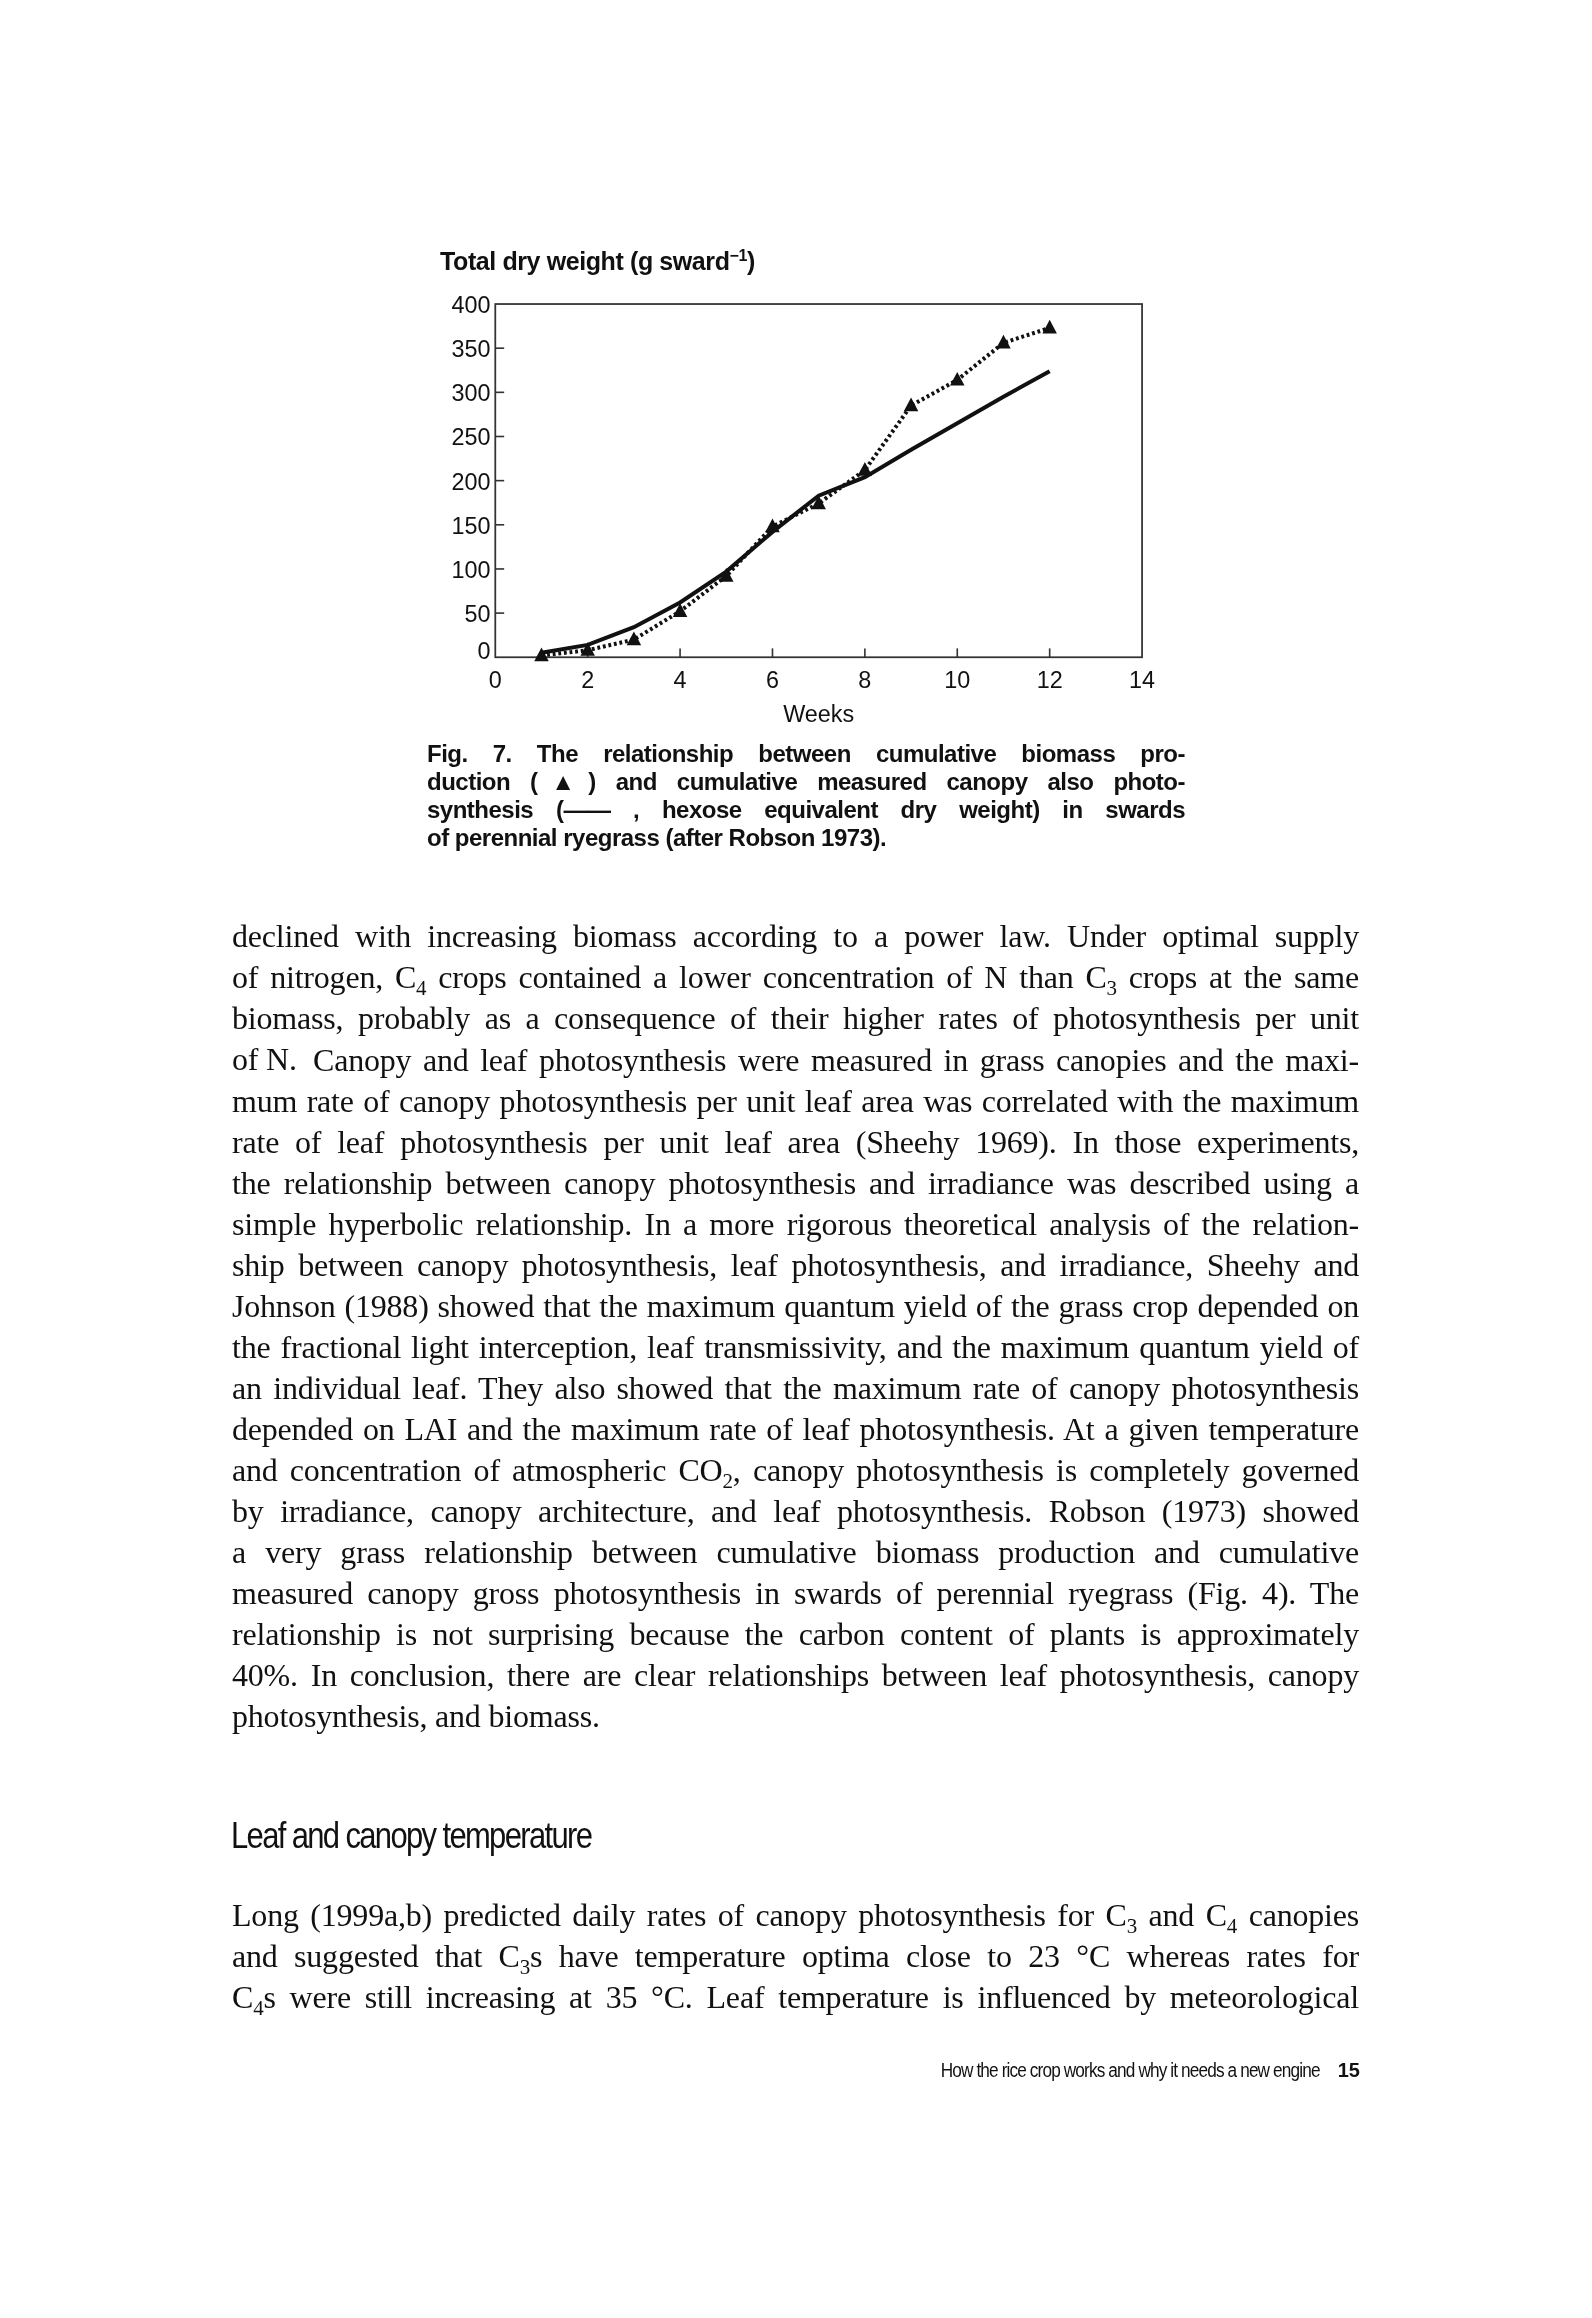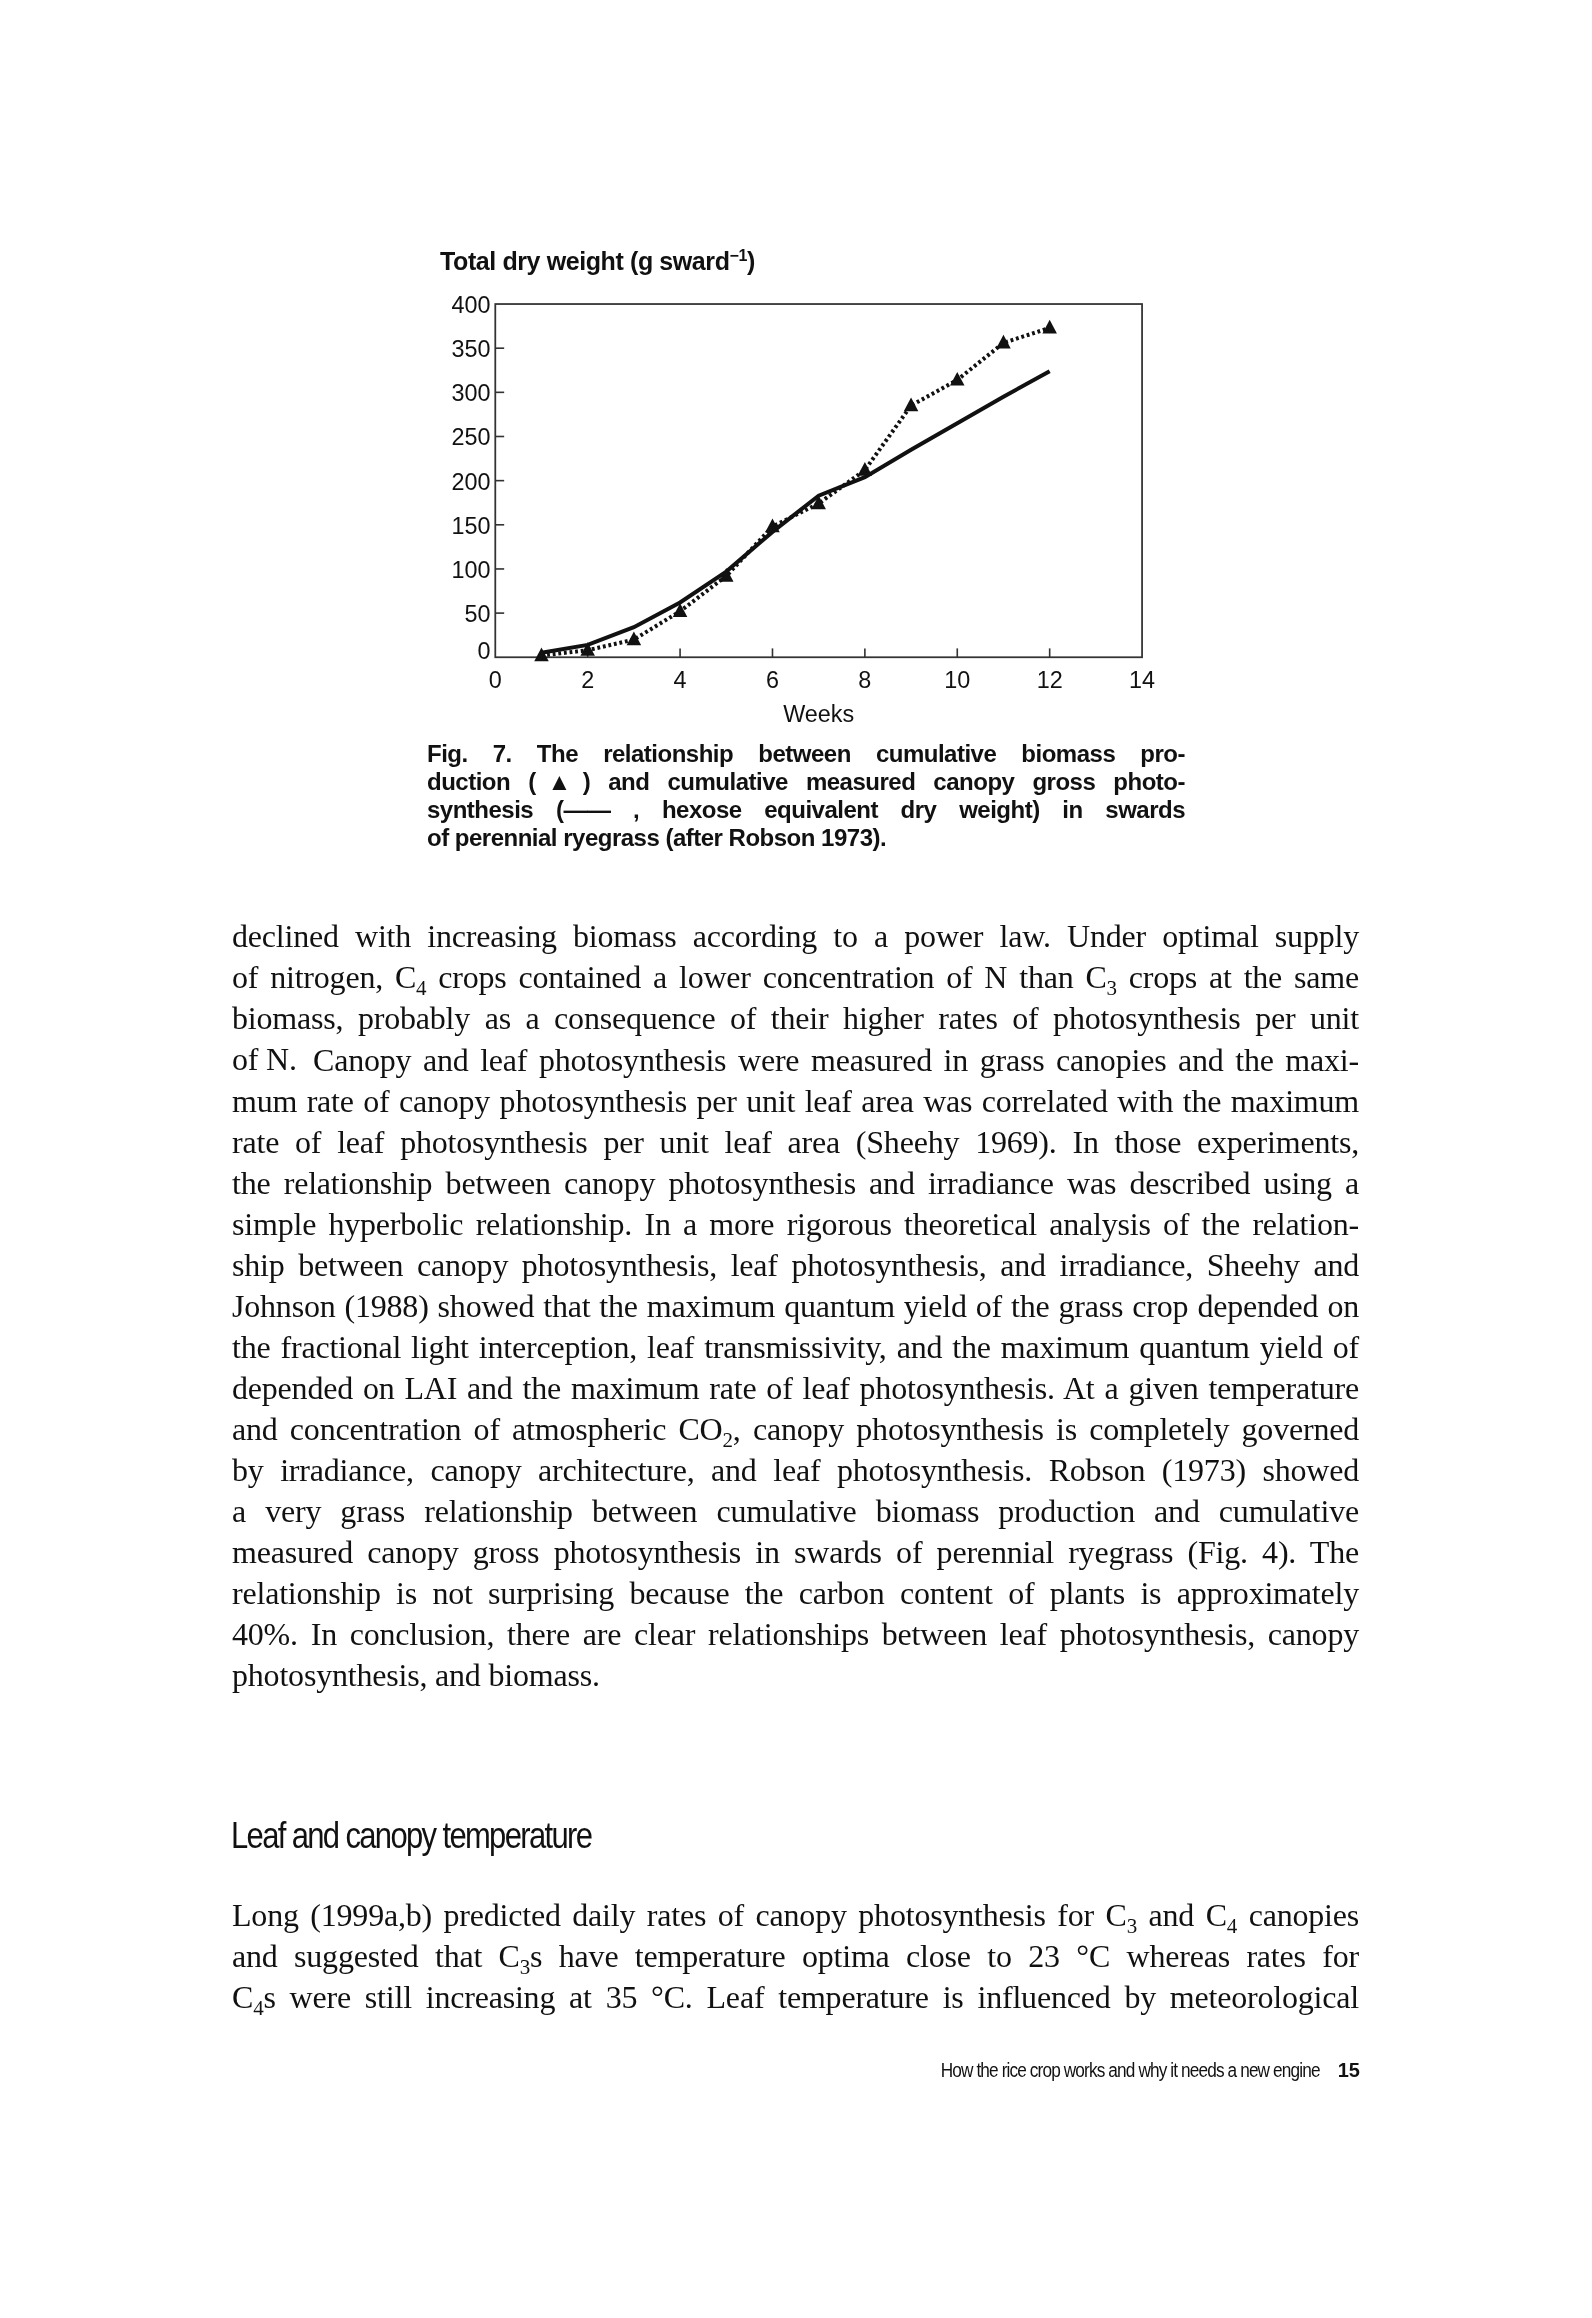--- a/index.html
+++ b/index.html
@@ -103,40 +103,41 @@
       <polygon points="1129.5714285714284,492.925 1120.5714285714284,509.925 1138.5714285714284,509.925" fill="#111"></polygon>
       <polygon points="1186.857142857143,461.16999999999996 1177.857142857143,478.16999999999996 1195.857142857143,478.16999999999996" fill="#111"></polygon>
       <polygon points="1244.142857142857,415.18 1235.142857142857,432.18 1253.142857142857,432.18" fill="#111"></polygon>
       <polygon points="1301.4285714285716,396.565 1292.4285714285716,413.565 1310.4285714285716,413.565" fill="#111"></polygon>
     </g>
   <text id="x-axis-title" class="tick-label" x="1015" y="895" text-anchor="middle">Weeks</text>
 </svg>
 
 <div class="abs caption">
   <span class="line">Fig. 7. The relationship between cumulative biomass pro-</span>
-  <span class="line">duction (▲) and cumulative measured canopy gross photo-</span>
+  <span class="line">duction (▲) and cumulative measured canopy also photo-</span>
   <span class="line">synthesis (—— , hexose equivalent dry weight) in swards</span>
   <span class="line last">of perennial ryegrass (after Robson 1973).</span>
 </div>
 
 <div id="para1" class="abs body-text">
     <span class="line">declined with increasing biomass according to a power law. Under optimal supply</span>
     <span class="line">of nitrogen, C<sub>4</sub> crops contained a lower concentration of N than C<sub>3</sub> crops at the same</span>
     <span class="line">biomass, probably as a consequence of their higher rates of photosynthesis per unit</span>
     <span class="line last">of N.</span>
   </div>
 <div id="para2" class="abs body-text">
     <span class="line indent">Canopy and leaf photosynthesis were measured in grass canopies and the maxi-</span>
     <span class="line">mum rate of canopy photosynthesis per unit leaf area was correlated with the maximum</span>
     <span class="line">rate of leaf photosynthesis per unit leaf area (Sheehy 1969). In those experiments,</span>
     <span class="line">the relationship between canopy photosynthesis and irradiance was described using a</span>
     <span class="line">simple hyperbolic relationship. In a more rigorous theoretical analysis of the relation-</span>
     <span class="line">ship between canopy photosynthesis, leaf photosynthesis, and irradiance, Sheehy and</span>
     <span class="line">Johnson (1988) showed that the maximum quantum yield of the grass crop depended on</span>
     <span class="line">the fractional light interception, leaf transmissivity, and the maximum quantum yield of</span>
+    <span class="line">an individual leaf. They also showed that the maximum rate of canopy photosynthesis</span>
     <span class="line">depended on LAI and the maximum rate of leaf photosynthesis. At a given temperature</span>
     <span class="line">and concentration of atmospheric CO<sub>2</sub>, canopy photosynthesis is completely governed</span>
     <span class="line">by irradiance, canopy architecture, and leaf photosynthesis. Robson (1973) showed</span>
     <span class="line">a very grass relationship between cumulative biomass production and cumulative</span>
     <span class="line">measured canopy gross photosynthesis in swards of perennial ryegrass (Fig. 4). The</span>
     <span class="line">relationship is not surprising because the carbon content of plants is approximately</span>
     <span class="line">40%. In conclusion, there are clear relationships between leaf photosynthesis, canopy</span>
     <span class="line last">photosynthesis, and biomass.</span>
   </div>
 

